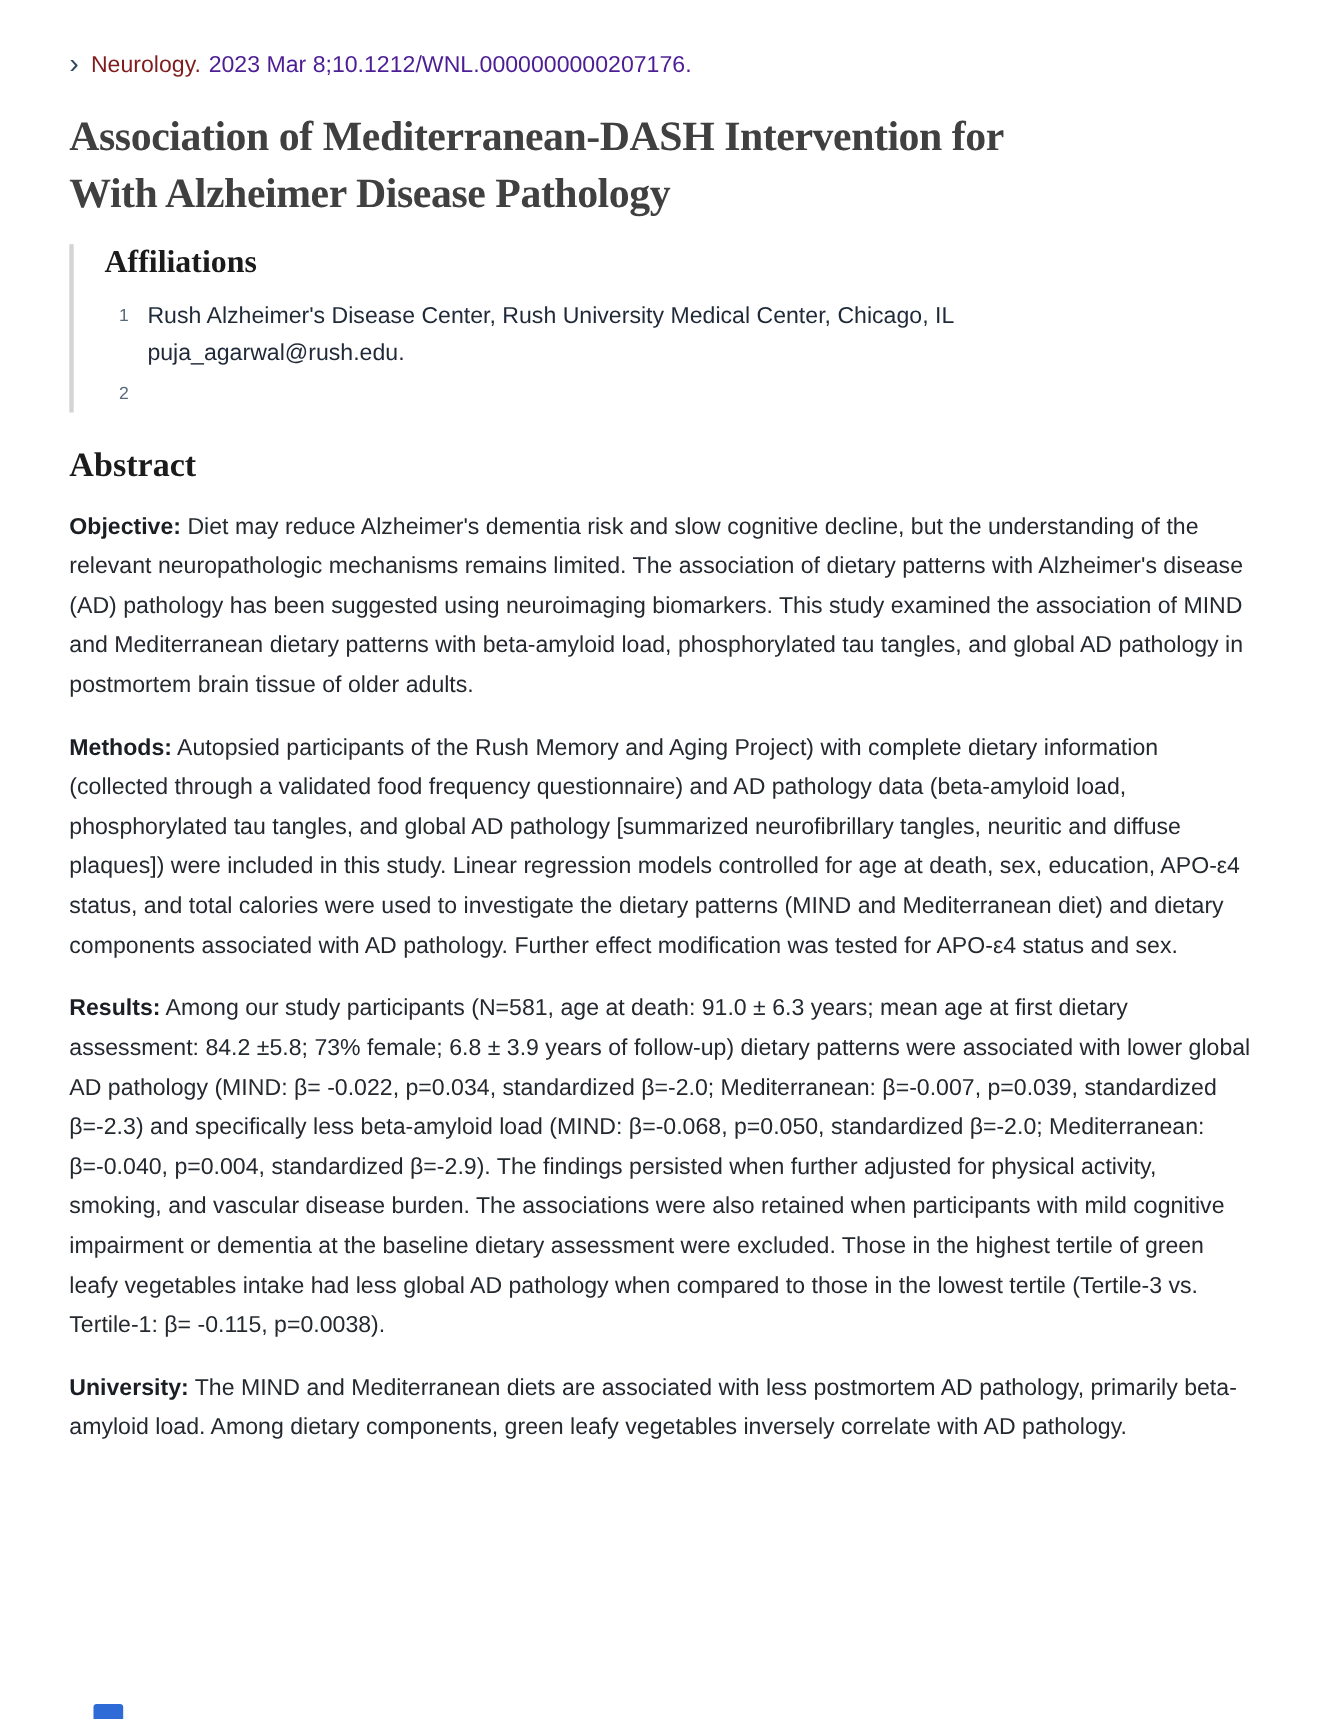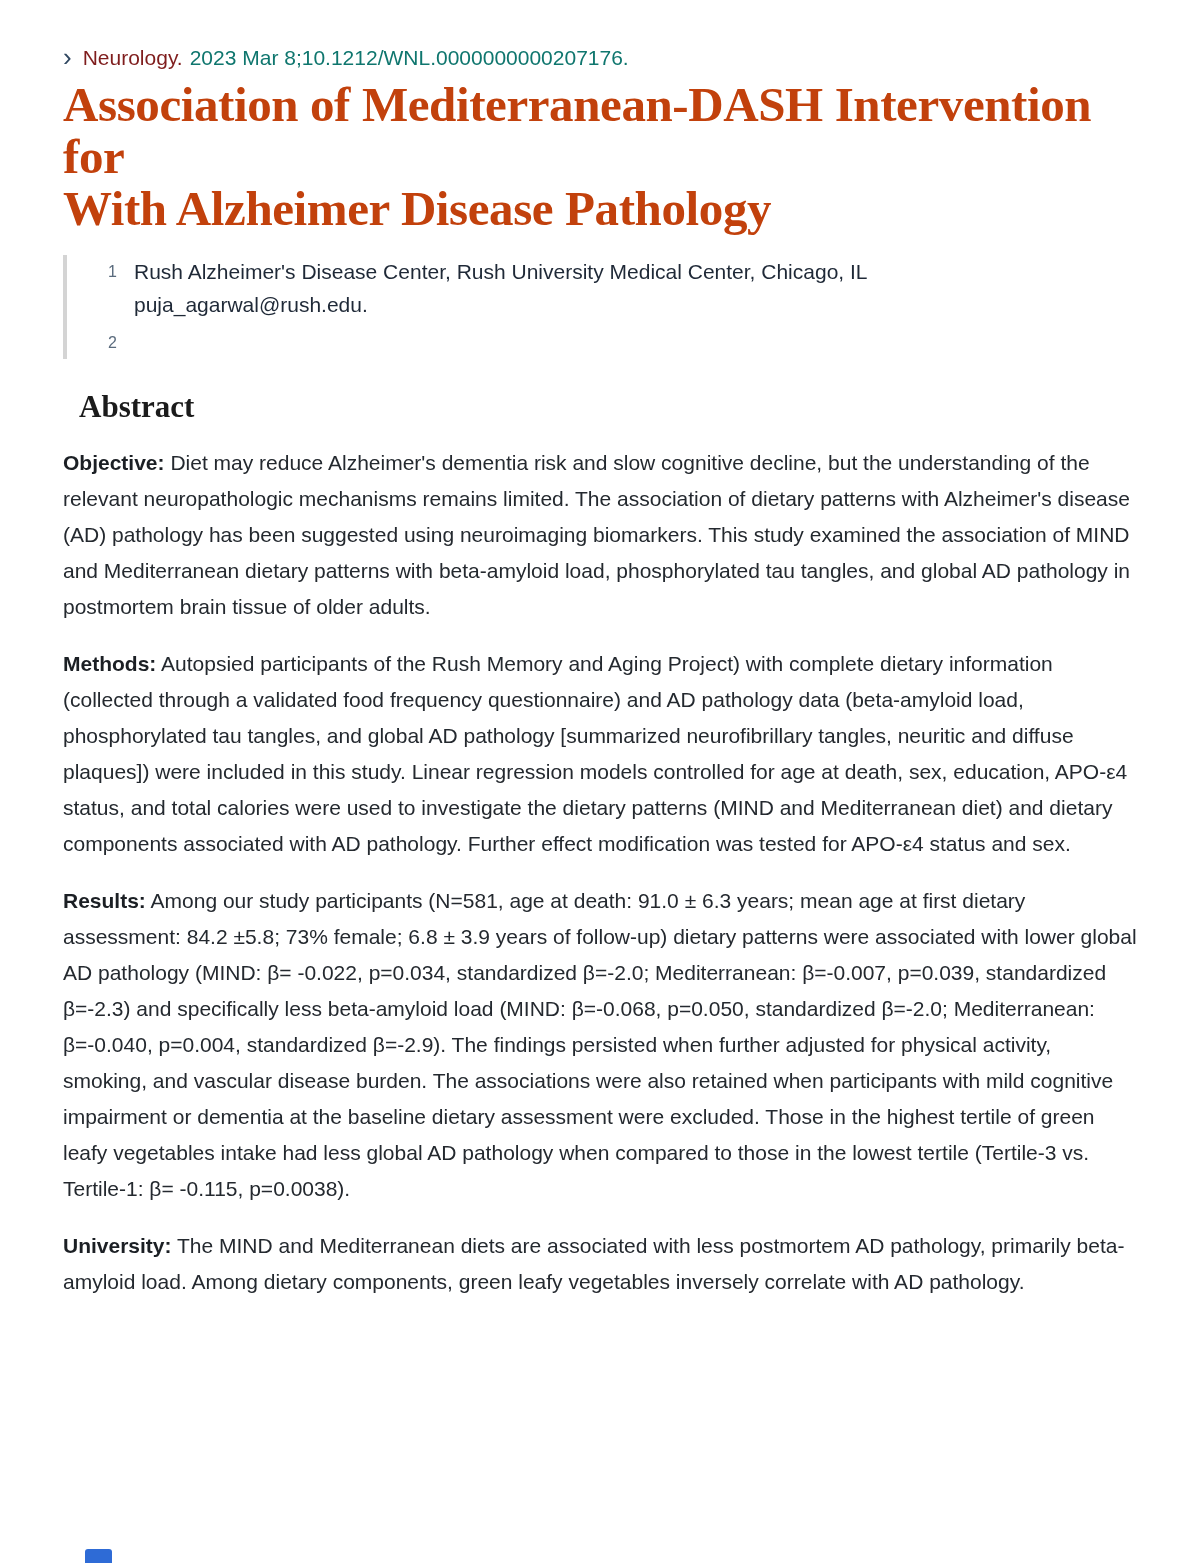--- a/index.html
+++ b/index.html
@@ -32,32 +32,32 @@
     position: relative;
     top: 1px;
   }
   .citation .journal {
     color: #7f1d1d;
     text-decoration: none;
     cursor: pointer;
     margin-right: 7px;
   }
   .citation .details {
-    color: #0f766e;
+    color: #4c1d95;
   }
 
   
   h1.title {
     font-family: "Liberation Serif", serif;
     font-weight: 700;
-    font-size: 49px;
+    font-size: 38px;
     line-height: 52px;
     letter-spacing: -0.4px;
-    color: #c2410c;
-    margin: 5px 0 14px 0;
+    color: #404040;
+    margin: 24px 0 14px 0;
     max-width: 1080px;
   }
   h1.title span { display: block; }
 
   
   .affiliations {
     border-left: 4px solid #d4d4d4;
     padding-left: 28px;
     margin: 20px 0 0 0;
   }
@@ -86,21 +86,21 @@
     text-align: right;
   }
   .aff-text { max-width: 955px; }
 
   
   h2.abstract-heading {
     font-family: "Liberation Serif", serif;
     font-weight: 700;
     font-size: 31px;
     color: #1b1b1b;
-    margin: 30px 0 20px 16px;
+    margin: 30px 0 20px 0;
   }
   .para {
     font-size: 21px;
     line-height: 36px;
     color: #24292f;
     margin: 0 0 21px 0;
     max-width: 1076px;
   }
   .para b { font-weight: 700; color: #1b1f24; }
 
@@ -126,20 +126,21 @@
     <a class="journal">Neurology.</a>
     <span class="details">2023 Mar 8;10.1212/WNL.0000000000207176.</span>
   </div>
 
   <h1 class="title">
     <span>Association of Mediterranean-DASH Intervention for</span>
     <span>With Alzheimer Disease Pathology</span>
   </h1>
 
   <div class="affiliations">
+    <h2>Affiliations</h2>
     <ol class="aff-list">
       <li class="aff-item">
         <span class="aff-num">1</span>
         <span class="aff-text">Rush Alzheimer's Disease Center, Rush University Medical Center, Chicago, IL puja_agarwal@rush.edu.</span>
       </li>
       <li class="aff-item">
         <span class="aff-num">2</span>
       </li>
     </ol>
   </div>

